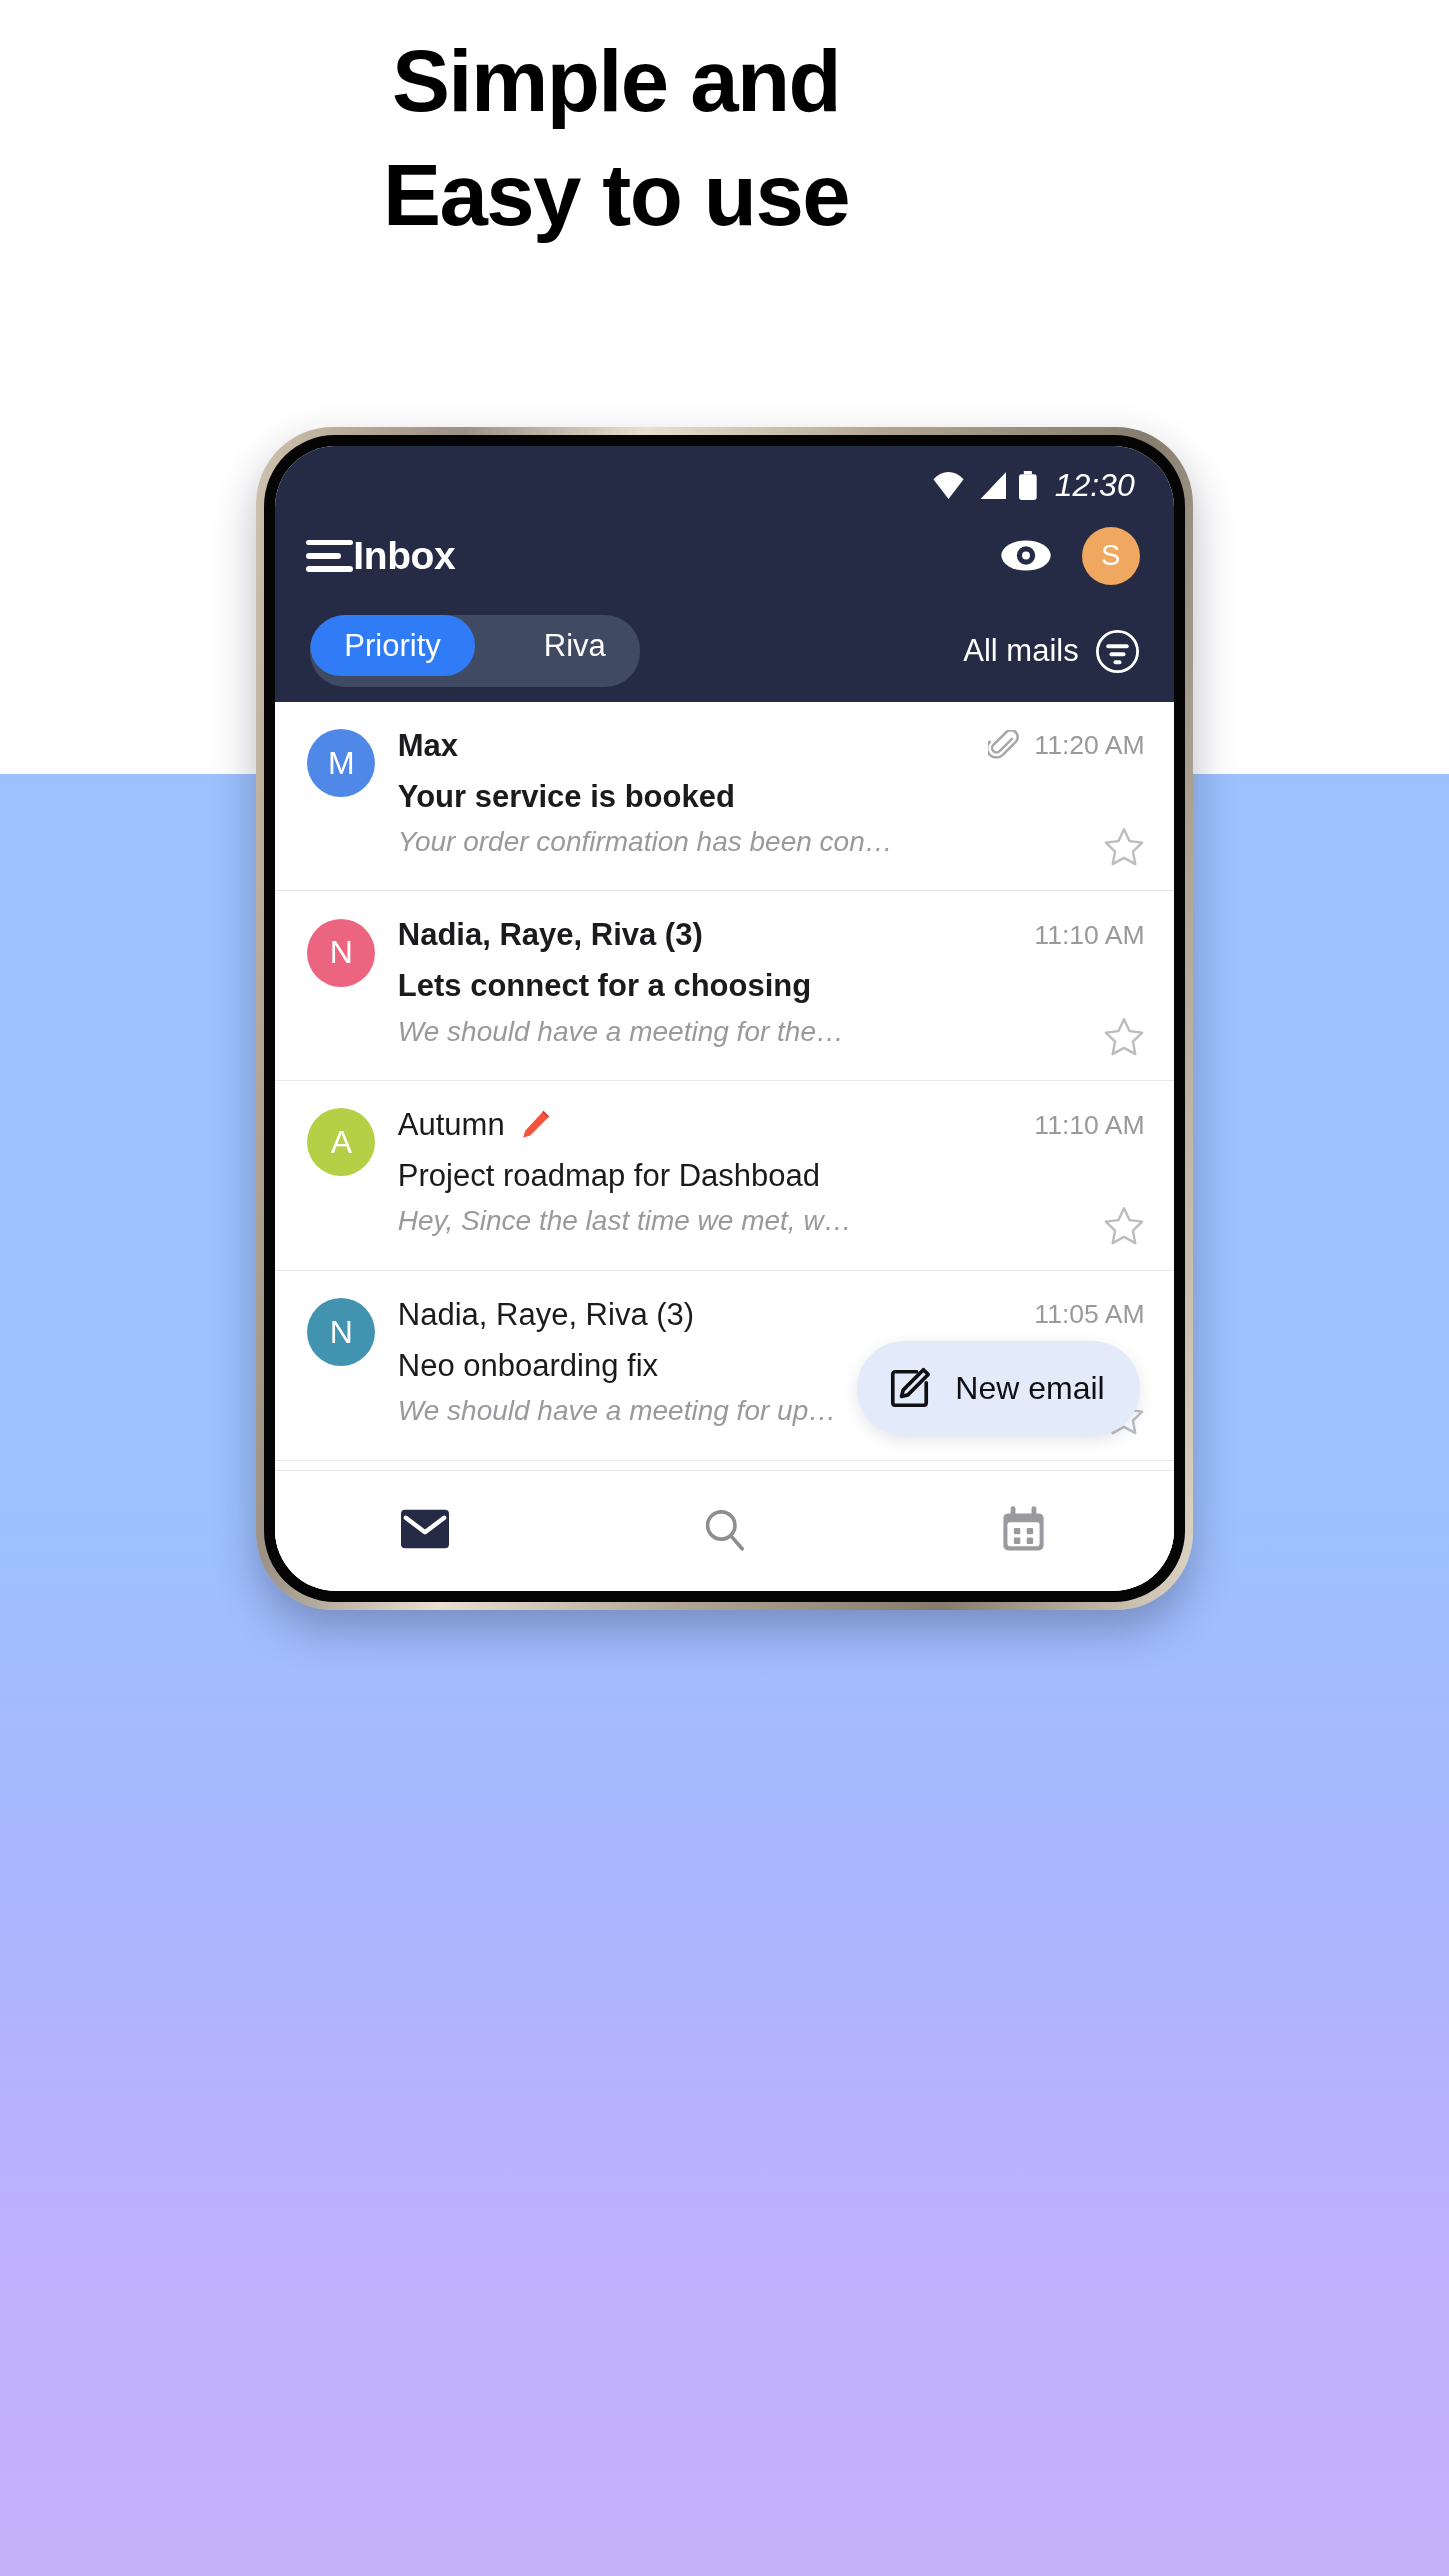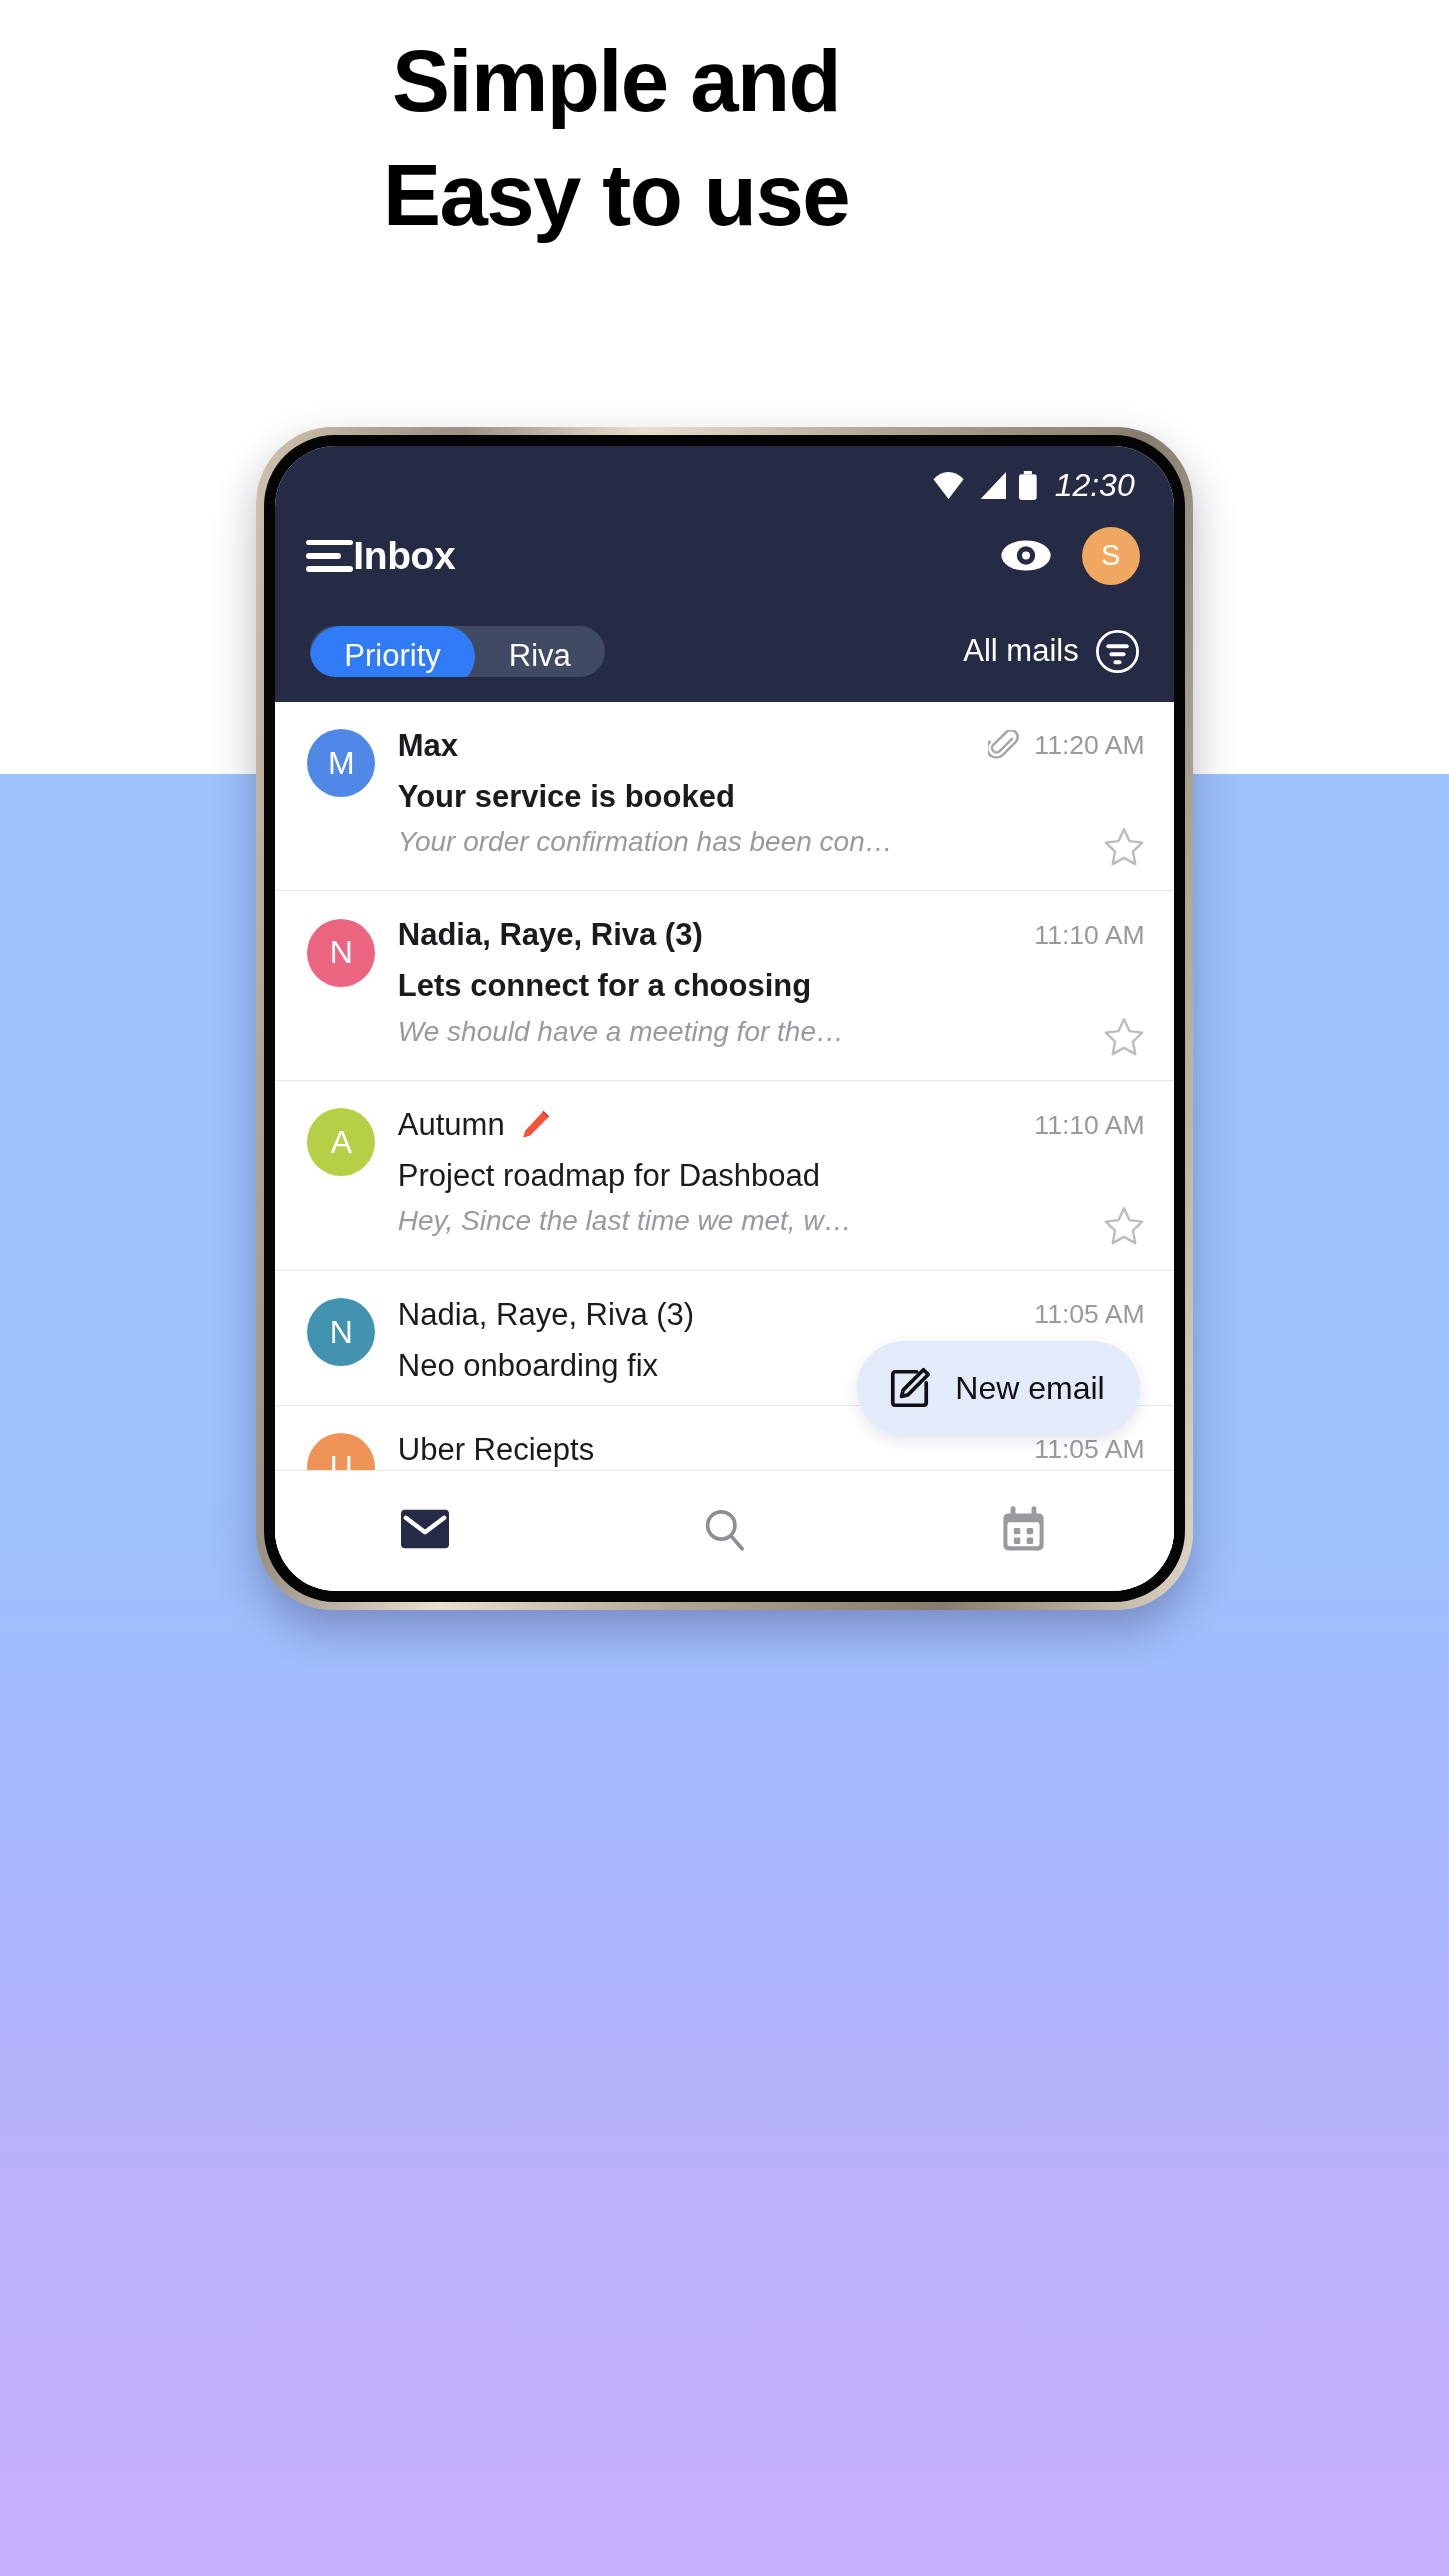--- a/index.html
+++ b/index.html
@@ -129,22 +129,23 @@
   #filterbar {
     height: 101px;
     display: flex;
     align-items: center;
     padding: 0 34px 0 35px;
   }
   #segmented {
     display: flex;
     background: #414a63;
     border-radius: 35px;
-    height: 51px;
+    height: 72px;
     overflow: hidden;
+    gap: 35px;
   }
   #segmented .seg {
     display: flex; align-items: center; justify-content: center;
     height: 61px;
     padding: 0 34px;
     color: #ffffff;
     font-size: 31px;
     font-weight: 500;
     border-radius: 35px;
   }
@@ -398,20 +399,28 @@
               <div class="avatar" style="background: rgb(65, 147, 176);">
                 <span>N</span>
               </div>
               <div class="mail-body">
                 <div class="mail-line1">
                   <span class="sender read">Nadia, Raye, Riva (3)</span>
                   <span class="line1-spacer"></span>
                   <span class="time">11:05 AM</span>
                 </div>
                 <div class="subject read">Neo onboarding fix</div>
+                <div class="mail-line3">
+                  <div class="preview">We should have a meeting for  up…</div>
+                  <span class="star-icon">
+                    <svg width="42" height="42" viewBox="0 0 52 52">
+                      <path d="M26 4 L32.8 18.7 L48.5 20.6 L37 31.6 L40 47.2 L26 39.5 L12 47.2 L15 31.6 L3.5 20.6 L19.2 18.7 Z" fill="none" stroke="#bcbcc1" stroke-width="3" stroke-linejoin="round"></path>
+                    </svg>
+                  </span>
+                </div>
               </div>
             </div>
             <div class="mail-row">
               <div class="avatar" style="background: rgb(239, 148, 86);">
                 <span>U</span>
               </div>
               <div class="mail-body">
                 <div class="mail-line1">
                   <span class="sender read">Uber Reciepts</span>
                   <span class="line1-spacer"></span>

